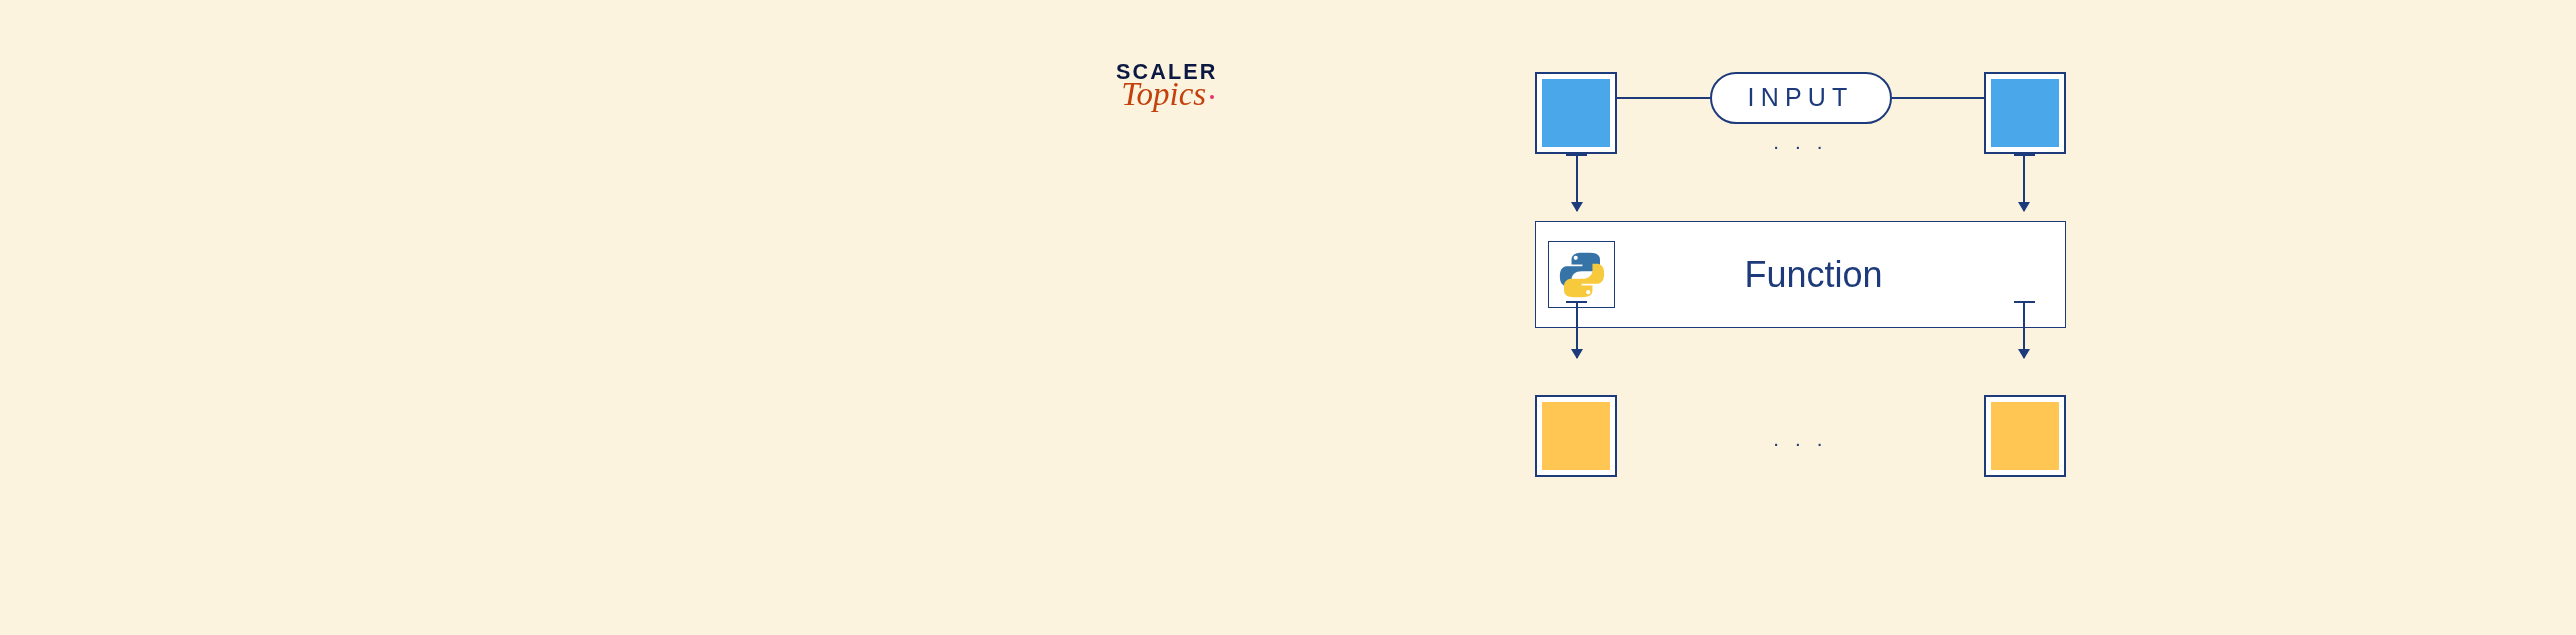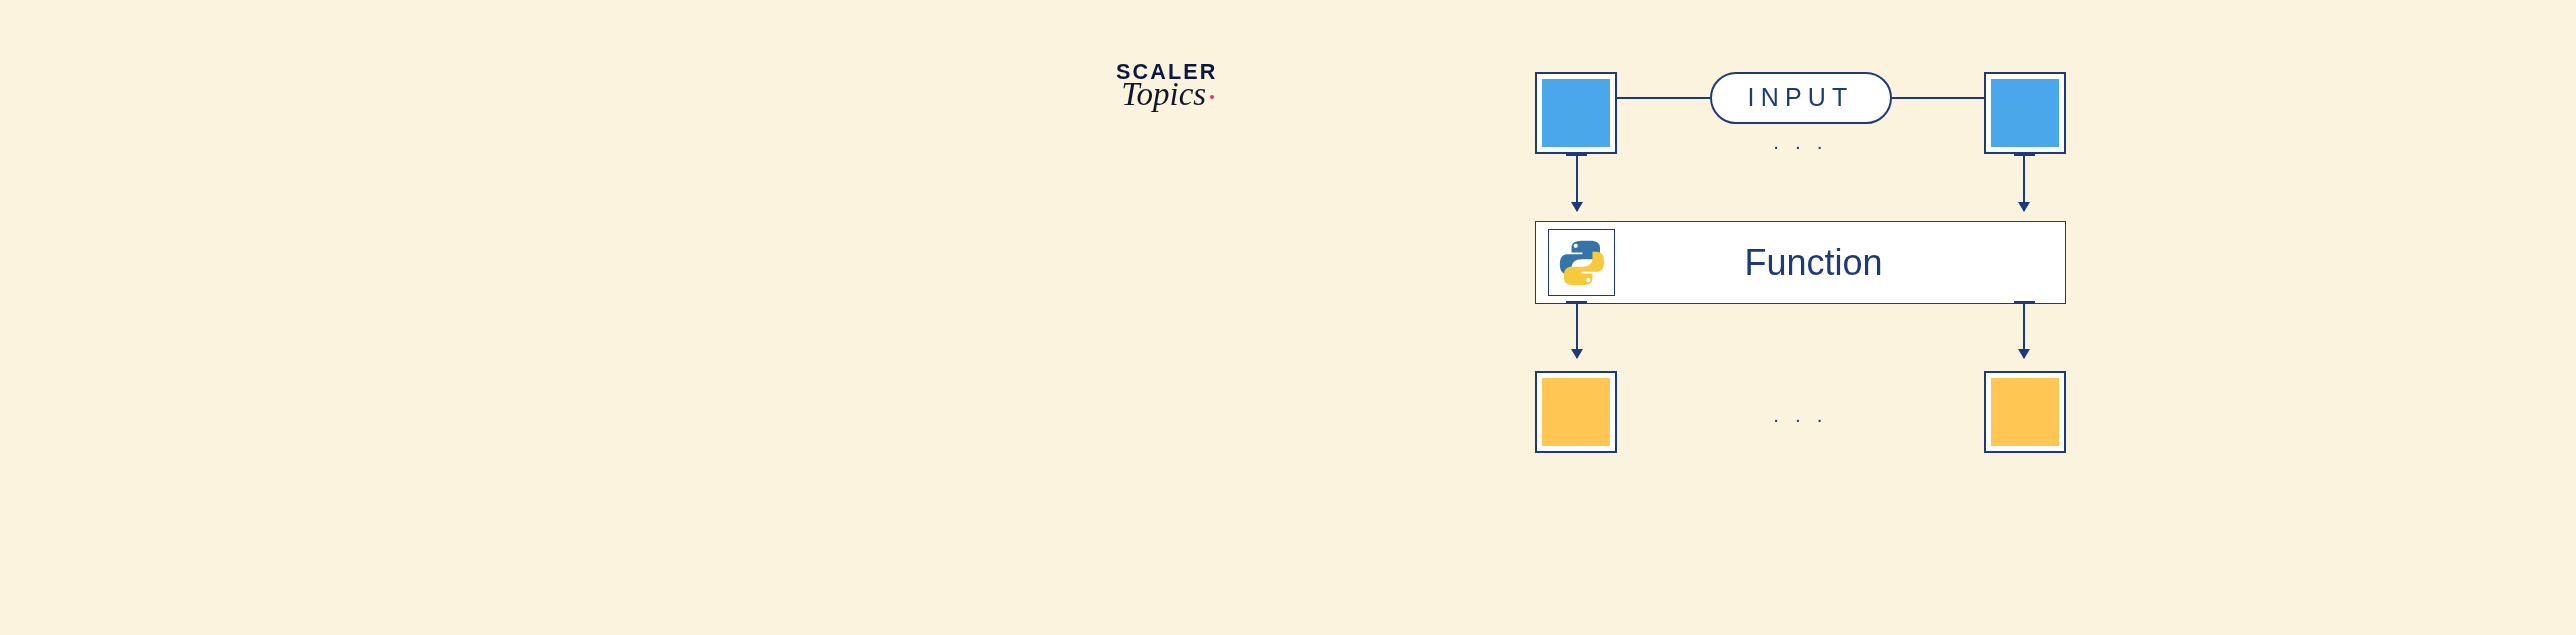--- a/index.html
+++ b/index.html
@@ -18,21 +18,21 @@
   .logo-scaler {
     font-family: Arial, sans-serif;
     font-weight: 900;
     font-size: 21.6px;
     letter-spacing: 2.1px;
     color: #0a1842;
   }
   .logo-topics {
     font-family: 'Brush Script MT', cursive;
     font-size: 33px;
-    color: #0f172a;
+    color: #c2410c;
     margin-top: -9.3px;
     margin-left: 5.2px;
     font-style: italic;
   }
   .logo-dot {
     display: inline-block;
     width: 4.1px;
     height: 4.1px;
     border-radius: 50%;
     background: #e6336b;
@@ -102,21 +102,21 @@
   
   .function-box {
     margin-top: 67px;
     margin-bottom: 67px;
     width: 100%;
     border: 1.5px solid #1d3a7a;
     background: #fff;
     display: flex;
     align-items: center;
     padding: 9.3px 12.4px;
-    height: 83px;
+    height: 107px;
   }
   .py-icon {
     width: 67px;
     height: 67px;
     border: 1.5px solid #1d3a7a;
     display: flex;
     align-items: center;
     justify-content: center;
     margin-right: 26px;
   }

